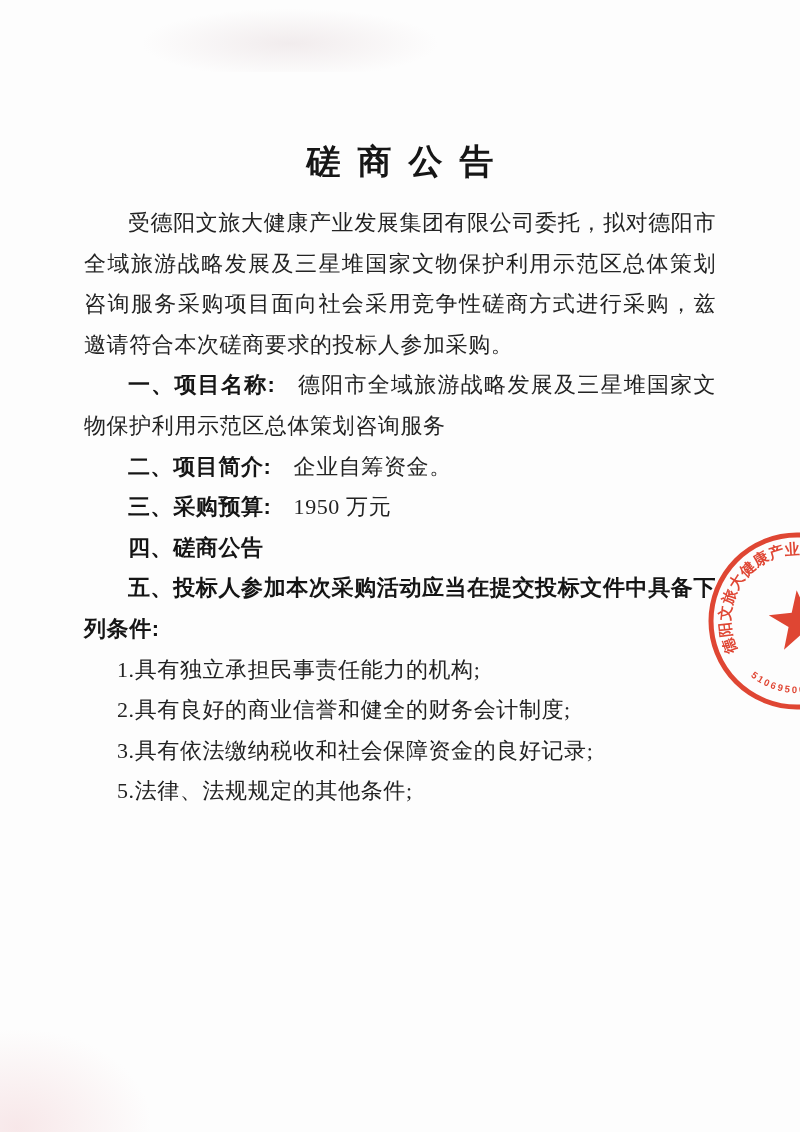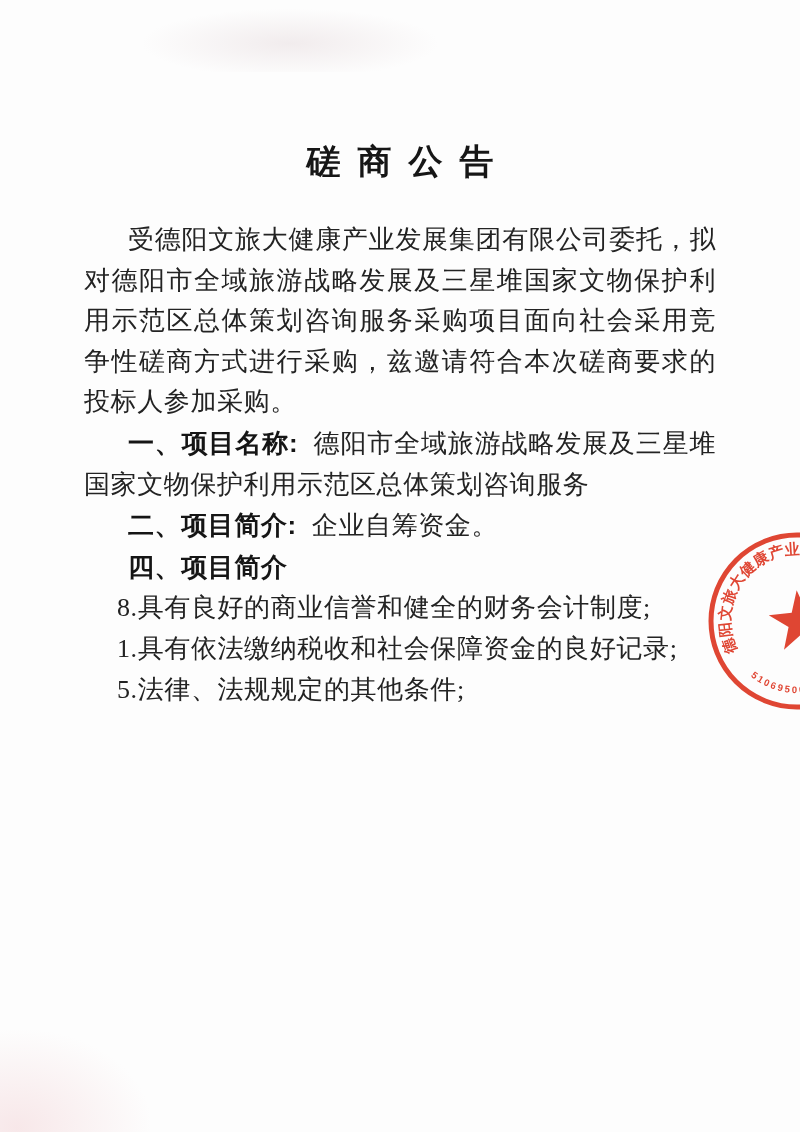--- a/index.html
+++ b/index.html
@@ -23,30 +23,30 @@
   .title {
     position:absolute; top:117px; left:0; width:100%;
     box-sizing:border-box; padding-left:17px;
     text-align:center;
     font-weight:700; font-size:34px; line-height:44px;
     letter-spacing:17px;
     color:#161616;
     font-family:"Liberation Serif","DejaVu Serif",serif;
   }
   .body {
-    position:absolute; top:220px; left:84px; width:632px;
-    font-size:26px; line-height:40.6px; letter-spacing:0.6px;
+    position:absolute; top:203px; left:84px; width:632px;
+    font-size:22px; line-height:40.6px; letter-spacing:0.6px;
     text-align:justify; color:#232323;
   }
   .body p { margin:0; }
   .ind2  { text-indent:44px; }
   .ind15 { text-indent:33px; }
   .sec-label {
     font-family:"Liberation Sans","DejaVu Sans",sans-serif;
-    font-weight:700; color:#151515; margin-right:15px;
+    font-weight:700; color:#151515; margin-right:22px;
   }
   .bold-para {
     font-family:"Liberation Sans","DejaVu Sans",sans-serif;
     font-weight:700; color:#151515;
   }
   .seal {
     position:absolute; left:695px; top:518px;
     width:215px; height:210px;
     mix-blend-mode:multiply; opacity:0.95;
     pointer-events:none;
@@ -63,27 +63,30 @@
   <h1 class="title">磋商公告</h1>
 
   <div class="body">
 
     <p class="ind2">受德阳文旅大健康产业发展集团有限公司委托，拟对德阳市全域旅游战略发展及三星堆国家文物保护利用示范区总体策划咨询服务采购项目面向社会采用竞争性磋商方式进行采购，兹邀请符合本次磋商要求的投标人参加采购。</p>
 
     <p class="ind2"><span class="sec-label">一、项目名称:</span><span>德阳市全域旅游战略发展及三星堆国家文物保护利用示范区总体策划咨询服务</span></p>
 
     <p class="ind2"><span class="sec-label">二、项目简介:</span><span>企业自筹资金。</span></p>
 
+    <p class="ind2"><span class="sec-label">三、采购预算:</span><span>1950 万元</span></p>
 
-    <p class="ind2"><span class="sec-label">四、项目简介</span><span></span></p>
+    <p class="ind2"><span class="sec-label">四、磋商公告</span><span></span></p>
 
 
+    <p class="ind2 bold-para">五、投标人参加本次采购活动应当在提交投标文件中具备下列条件:</p>
 
-    <p class="ind15">8.具有良好的商业信誉和健全的财务会计制度;</p>
-    <p class="ind15">1.具有依法缴纳税收和社会保障资金的良好记录;</p>
+    <p class="ind15">1.具有独立承担民事责任能力的机构;</p>
+    <p class="ind15">2.具有良好的商业信誉和健全的财务会计制度;</p>
+    <p class="ind15">3.具有依法缴纳税收和社会保障资金的良好记录;</p>
     <p class="ind15">5.法律、法规规定的其他条件;</p>
 
   </div>
 
   <svg class="seal" viewBox="695 518 215 210" xmlns="http://www.w3.org/2000/svg">
     <circle cx="797" cy="621" r="86" fill="none" stroke="#e03c28" stroke-width="5"></circle>
     <path id="sealOrgPath" d="M 737 651 A 67 67 0 1 1 863 633" fill="none"></path>
     <path id="sealSerialPath" d="M 750.7 676.2 A 72 72 0 0 0 843.3 676.2" fill="none"></path>
     <text font-size="15" font-weight="700" fill="#e03c28" letter-spacing="0.5" font-family="Liberation Sans, DejaVu Sans, sans-serif">
       <textPath href="#sealOrgPath">德阳文旅大健康产业发展集团有限公司</textPath>

